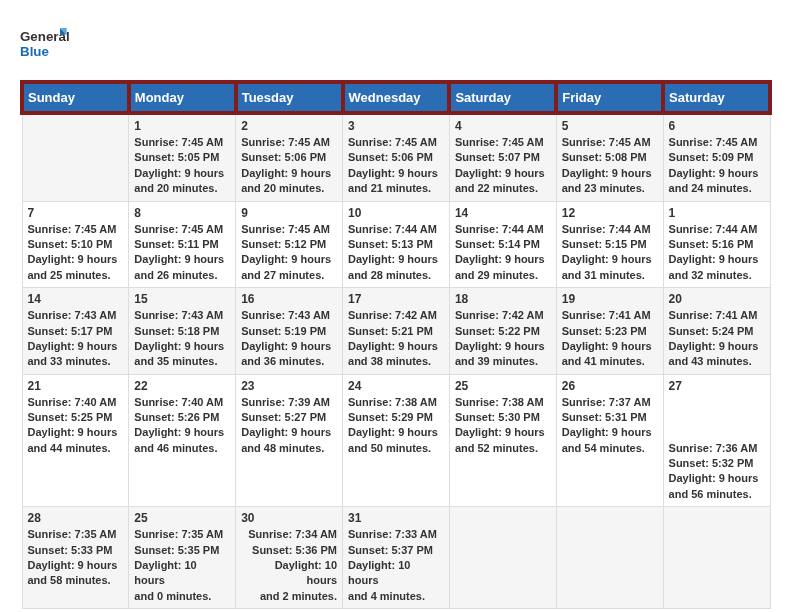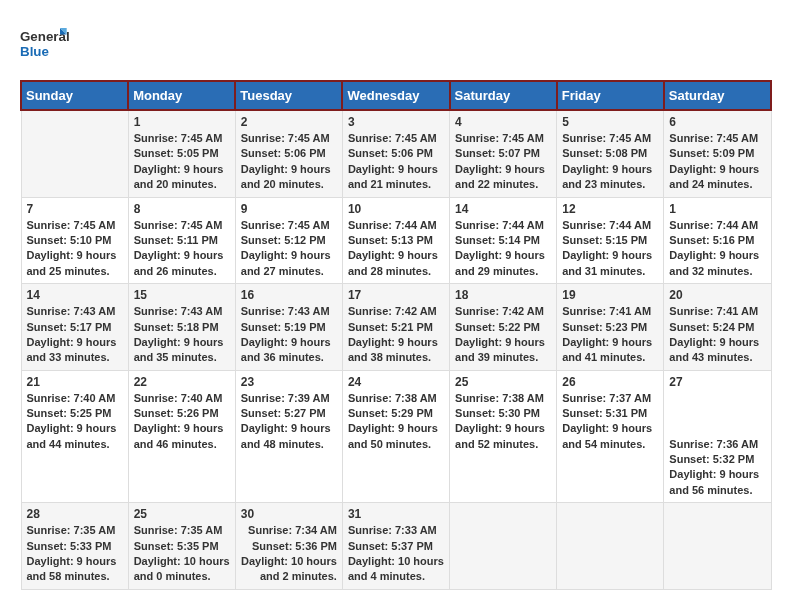--- a/index.html
+++ b/index.html
@@ -39,21 +39,21 @@
       border-collapse: collapse;
       font-size: 11px;
     }
     .calendar thead tr th {
       background-color: #2a6db5;
       color: #fff;
       padding: 6px 4px;
       text-align: left;
       font-size: 13px;
       font-weight: bold;
-      border: 2px solid #7f1d1d;
+      border: 4px solid #7f1d1d;
     }
     .calendar tbody tr td {
       vertical-align: top;
       padding: 4px 5px;
       border: 1px solid #ddd;
       min-height: 80px;
       width: calc(100% / 7);
       color: #333;
       background: #fff;
     }

